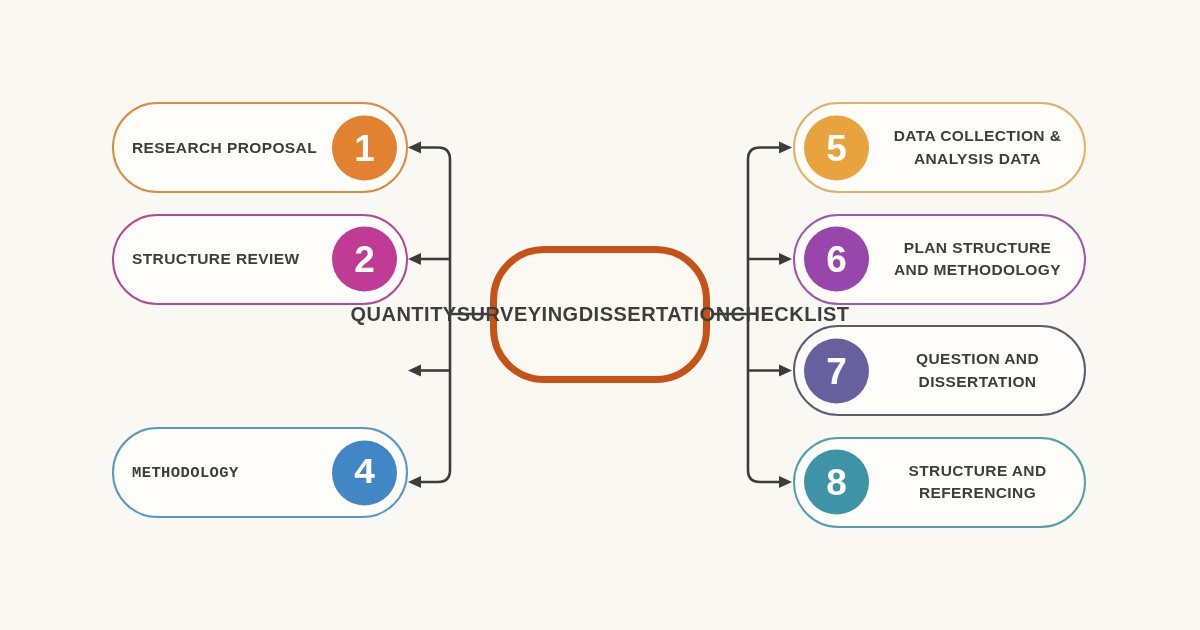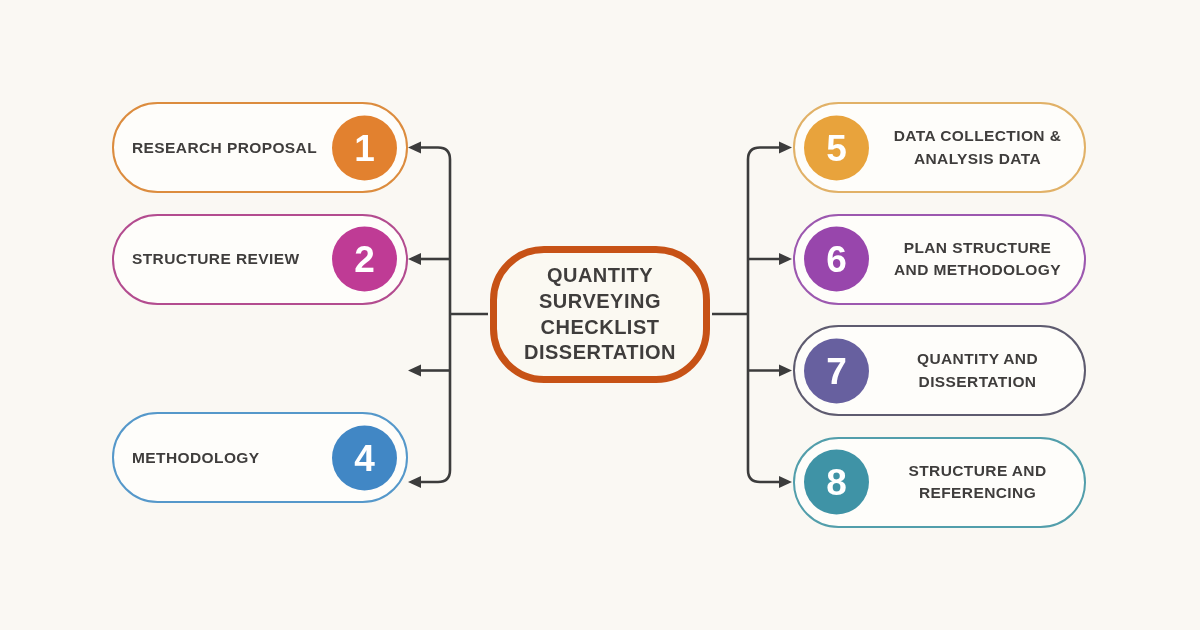--- a/index.html
+++ b/index.html
@@ -71,21 +71,21 @@
   }
 
   .center-node{
     position:absolute;
     left:490px;top:246px;
     width:220px;height:137px;
     background:#FBF9F2;
     border:7px solid var(--center-border);
     border-radius:54px;
     z-index:2;
-    display:flex;flex-direction:column;
+    display:flex;flex-direction:row;
     align-items:center;justify-content:center;
   }
   .center-node .line{
     font-weight:bold;
     font-size:20px;
     letter-spacing:.5px;
     line-height:1.28;
     color:var(--text);
     white-space:nowrap;
   }
@@ -112,37 +112,37 @@
     <path d="M 712 314 H 748"></path>
     <polygon points="792,147.5 779,141.5 779,153.5"></polygon>
     <polygon points="792,259 779,253 779,265"></polygon>
     <polygon points="792,370.5 779,364.5 779,376.5"></polygon>
     <polygon points="792,482 779,476 779,488"></polygon>
   </svg>
 
   <div class="center-node">
     <div class="line">QUANTITY</div>
     <div class="line">SURVEYING</div>
+    <div class="line">DISSERTATION</div>
     <div class="line">CHECKLIST</div>
-    <div class="line">DISSERTATION</div>
   </div>
 
   <div class="pill left" style="top: 102px; --circle: #E2812F; --border: #DC8C3E;">
     <span class="pill-label">RESEARCH PROPOSAL</span>
     <span class="num-circle">
         <span>1</span>
       </span>
   </div>
   <div class="pill left" style="top: 213.5px; --circle: #BF3B95; --border: #B34C8F;">
     <span class="pill-label">STRUCTURE REVIEW</span>
     <span class="num-circle">
         <span>2</span>
       </span>
   </div>
-  <div class="pill left" style="top: 412px; --circle: #4187C5; --border: #5598CA;">
+  <div class="pill left" style="top: 427px; font-family: Liberation Mono, monospace; --circle: #4187C5; --border: #5598CA;">
     <span class="pill-label">METHODOLOGY</span>
     <span class="num-circle">
         <span>4</span>
       </span>
   </div>
 
   <div class="pill right" style="top: 102px; --circle: #E8A33C; --border: #E1B167;">
     <span class="num-circle">
         <span>5</span>
       </span>
@@ -151,21 +151,21 @@
   <div class="pill right" style="top: 213.5px; --circle: #9846AC; --border: #9C58AF;">
     <span class="num-circle">
         <span>6</span>
       </span>
     <span class="pill-label"><span>PLAN STRUCTURE</span><br><span>AND METHODOLOGY</span></span>
   </div>
   <div class="pill right" style="top: 325px; --circle: #67609F; --border: #5E5B6F;">
     <span class="num-circle">
         <span>7</span>
       </span>
-    <span class="pill-label"><span>QUANTITY AND</span><br><span>DISSERTATION</span></span>
+    <span class="pill-label"><span>QUESTION AND</span><br><span>DISSERTATION</span></span>
   </div>
   <div class="pill right" style="top: 436.5px; --circle: #3F93A6; --border: #529EAB;">
     <span class="num-circle">
         <span>8</span>
       </span>
     <span class="pill-label"><span>STRUCTURE AND</span><br><span>REFERENCING</span></span>
   </div>
 
 </div>
 

